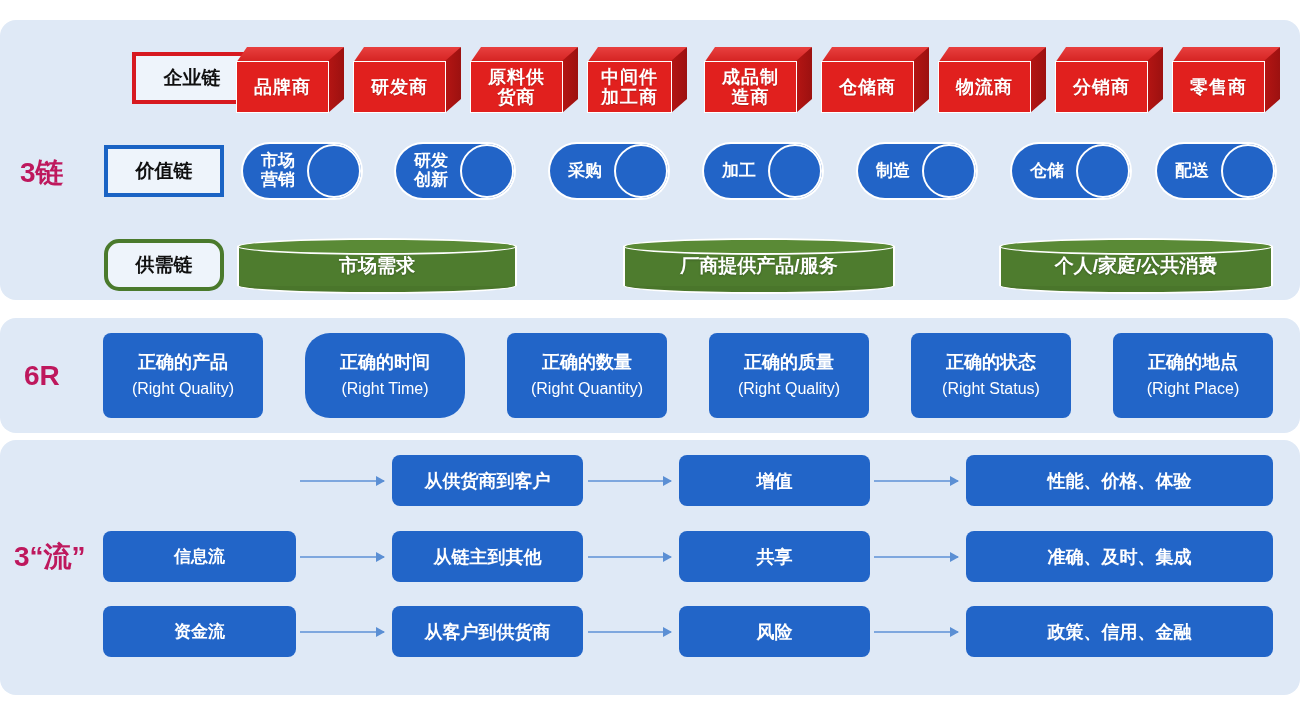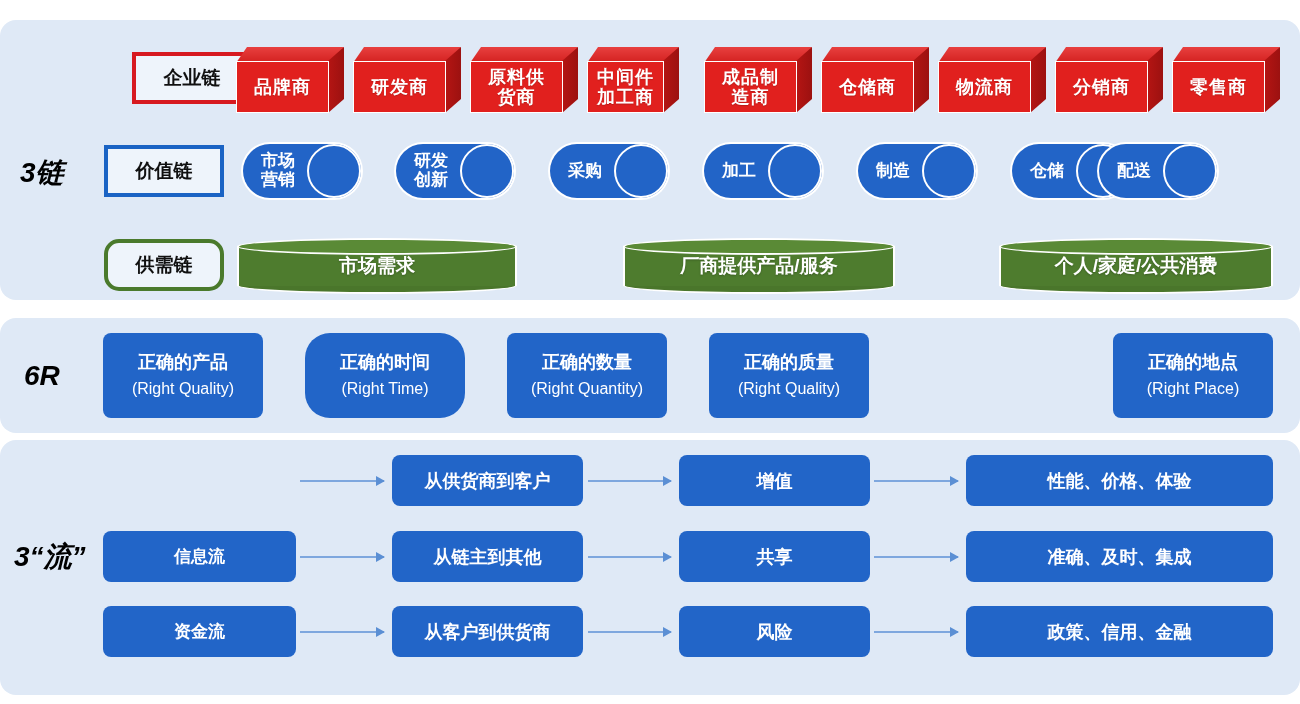--- a/index.html
+++ b/index.html
@@ -17,22 +17,22 @@
       user-select:none;pointer-events:none;}
   .wm.d{transform:rotate(45deg);}
 
   
   .panel{position:absolute;background:#dfe9f6;border-radius:16px;}
   #panel-chains{left:0;top:20px;width:1300px;height:280px;}
   #panel-6r{left:0;top:318px;width:1300px;height:115px;}
   #panel-flows{left:0;top:440px;width:1300px;height:255px;}
 
   
-  .grp-label{position:absolute;color:#000000;font-weight:bold;font-size:28px;
-             letter-spacing:0px;white-space:nowrap;font-style:italic;}
+  .grp-label{position:absolute;color:#be185d;font-weight:bold;font-size:28px;
+             letter-spacing:0px;white-space:nowrap;}
   #label-3chain{left:20px;top:154px;}
   #label-6r{left:24px;top:360px;}
   #label-3flow{left:14px;top:538px;}
 
   
   .key{position:absolute;width:120px;height:52px;background:#eef4fb;
        display:flex;align-items:center;justify-content:center;
        font-size:19px;font-weight:bold;color:#101010;box-sizing:border-box;}
   .key.red{border:4px solid #d71920;}
   .key.blue{border:4px solid #1a63c4;}
@@ -136,21 +136,21 @@
       <span class="txt">研发商</span>
     </div>
   </div>
   <div class="cube" style="left:470px;width:108px;">
     <div class="top"></div>
     <div class="side"></div>
     <div class="front">
       <span class="txt">原料供<br>货商</span>
     </div>
   </div>
-  <div class="cube" style="left:587px;width:92px;">
+  <div class="cube" style="left:587px;width:100px;">
     <div class="top"></div>
     <div class="side"></div>
     <div class="front">
       <span class="txt">中间件<br>加工商</span>
     </div>
   </div>
   <div class="cube" style="left:704px;width:108px;border-radius:7px;">
     <div class="top"></div>
     <div class="side"></div>
     <div class="front">
@@ -209,21 +209,21 @@
   <div class="vcyl" style="left:858px;width:118px;">
     <div class="body"></div>
     <div class="txt">制造</div>
     <div class="cap"></div>
   </div>
   <div class="vcyl" style="left:1012px;width:118px;">
     <div class="body"></div>
     <div class="txt">仓储</div>
     <div class="cap"></div>
   </div>
-  <div class="vcyl" style="left:1099px;width:118px;">
+  <div class="vcyl" style="left:1157px;width:118px;">
     <div class="body"></div>
     <div class="txt">配送</div>
     <div class="cap"></div>
   </div>
 
   <div class="gcyl" style="left:237px;width:280px;">
     <div class="capBot"></div>
     <div class="body"></div>
     <div class="capTop"></div>
     <div class="txt">市场需求</div>
@@ -252,20 +252,24 @@
     <span class="cn">正确的时间</span>
     <span class="en">(Right Time)</span>
   </div>
   <div class="rcard" style="left:507px;">
     <span class="cn">正确的数量</span>
     <span class="en">(Right Quantity)</span>
   </div>
   <div class="rcard" style="left:709px;">
     <span class="cn">正确的质量</span>
     <span class="en">(Right Quality)</span>
+  </div>
+  <div class="rcard" style="left:911px;">
+    <span class="cn">正确的状态</span>
+    <span class="en">(Right Status)</span>
   </div>
   <div class="rcard" style="left:1113px;">
     <span class="cn">正确的地点</span>
     <span class="en">(Right Place)</span>
   </div>
 
   <div class="panel" id="panel-flows"></div>
   <div class="grp-label" id="label-3flow">3“流”</div>
 
   <div class="arrow" style="left:300px;top:480px;width:84px;"></div>

